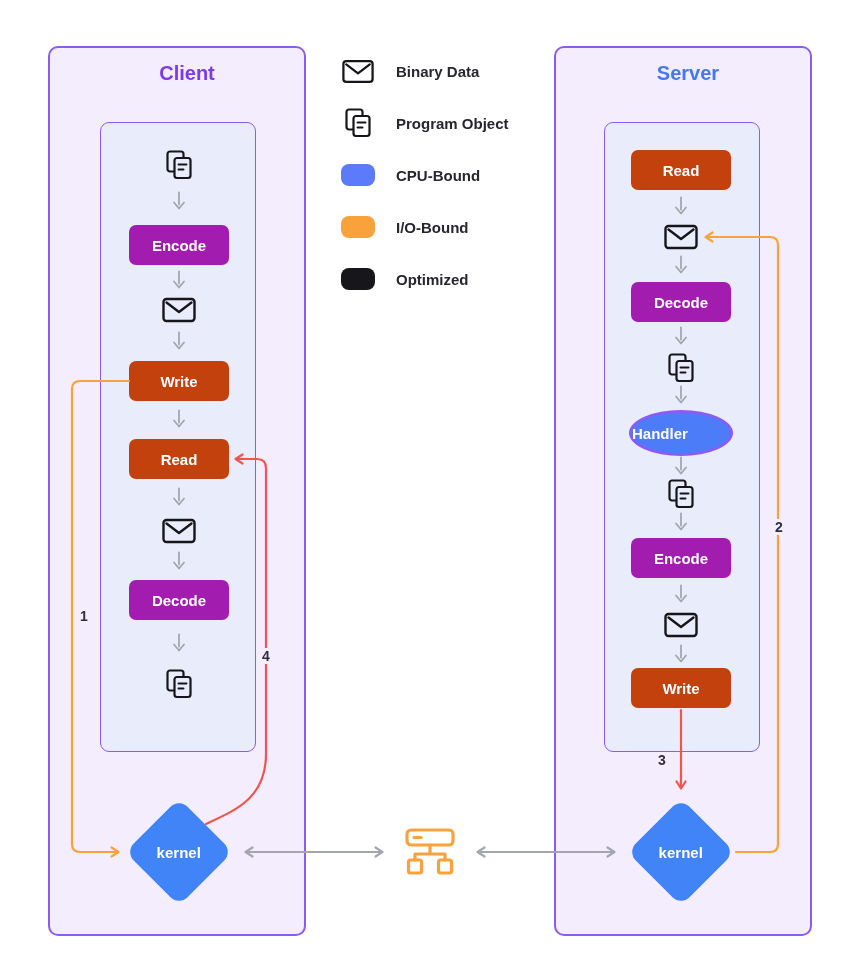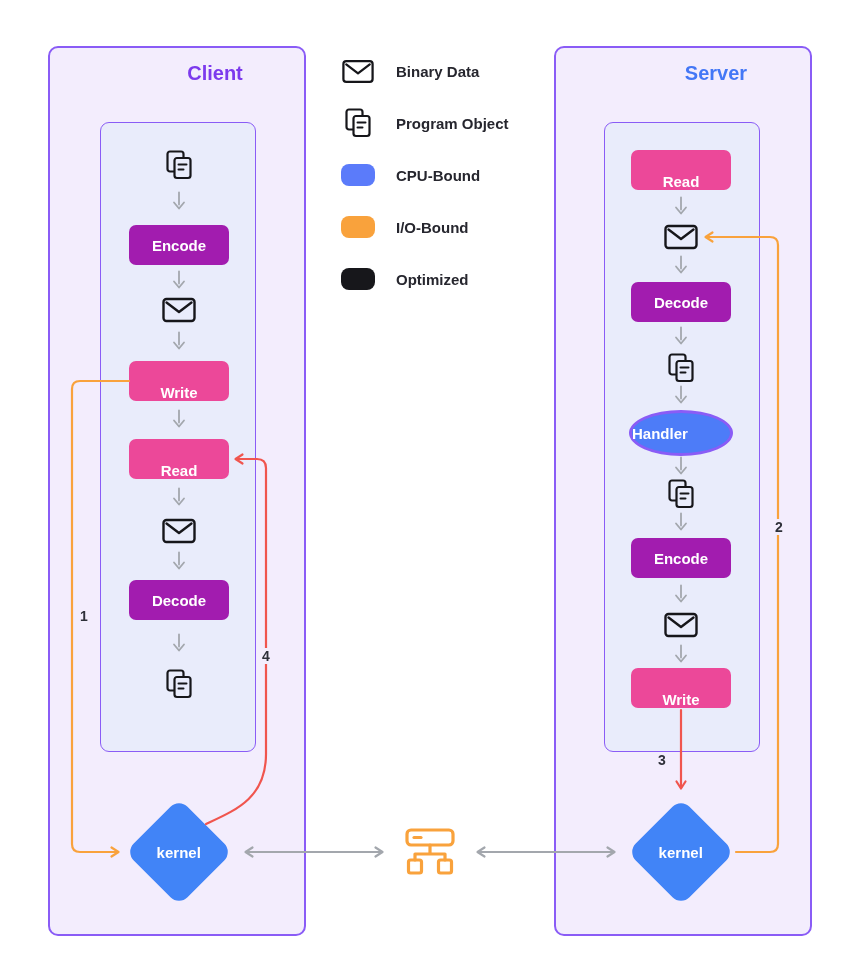--- a/index.html
+++ b/index.html
@@ -4,34 +4,34 @@
 <style>
   * { margin:0; padding:0; box-sizing:border-box; }
   html,body { background:#ffffff; font-family:"Liberation Sans","DejaVu Sans",sans-serif; }
   .canvas { position:relative; width:852px; height:970px; background:#ffffff; overflow:hidden; }
 
   .panel { position:absolute; width:258px; height:890px; top:46px; background:#f3edfd;
            border:2px solid #8a5cf6; border-radius:10px; }
   .panel.client { left:48px; }
   .panel.server { left:554px; }
   .panel-title { position:absolute; top:62px; width:278px; text-align:center;
-                 font-size:20px; font-weight:700; z-index:2;margin-left:28px; }
+                 font-size:20px; font-weight:700; z-index:2; }
   .panel-title.client { left:48px; color:#7c3aed; }
   .panel-title.server { left:549px; color:#4377f6; }
 
   .inner-panel { position:absolute; top:122px; width:156px; height:630px; background:#e9ecfb;
                  border:1.5px solid #8a5cf6; border-radius:9px; }
   .inner-panel.client { left:100px; }
   .inner-panel.server { left:604px; }
 
   .node { position:absolute; width:100px; height:40px; border-radius:7px; display:flex;
           align-items:center; justify-content:center; color:#fff; font-size:15px;
           font-weight:700; z-index:2; }
   .node.gray  { background:#a21caf; }
-  .node.black { background:#ec4899;align-items:flex-end; }
+  .node.black { background:#c2410c; }
 
   .ellipse { position:absolute; width:104px; height:46px; border-radius:50%; background:#4d7cf8;
              border:3px solid #8a5cf6; display:flex; align-items:center; justify-content:flex-start;
              color:#fff; font-size:15px; font-weight:700; z-index:2; }
 
   .icon-node { position:absolute; z-index:2; }
 
   .kernel { position:absolute; width:76px; height:76px; background:#4184f7; border-radius:12px;
             transform:rotate(45deg); display:flex; align-items:center; justify-content:center; z-index:2; }
   .kernel span { transform:rotate(-45deg); color:#fff; font-size:15px; font-weight:700; }

